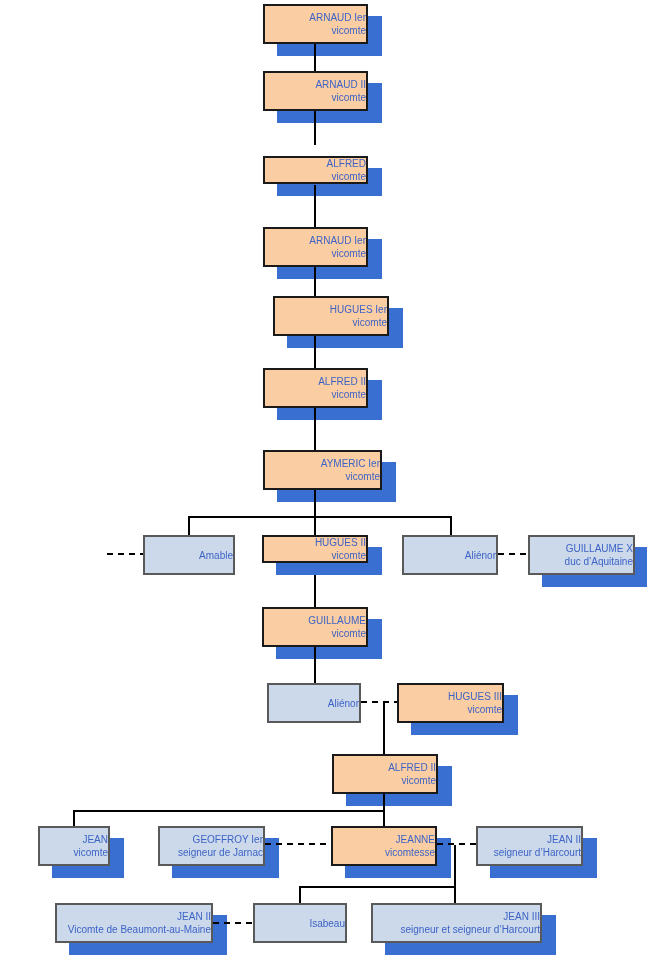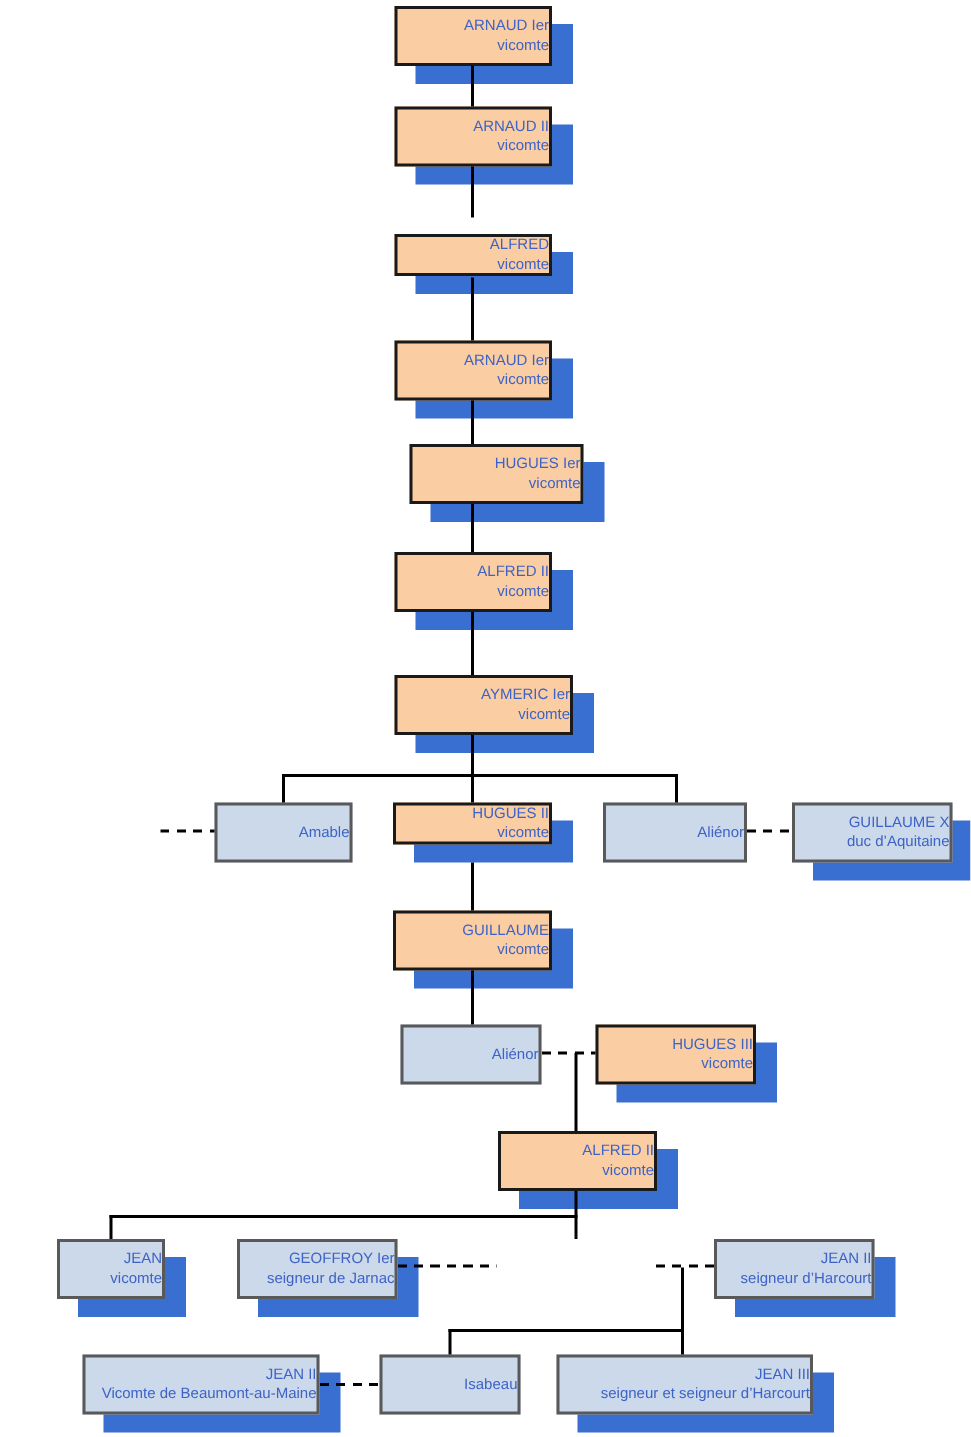--- a/index.html
+++ b/index.html
@@ -132,20 +132,24 @@
   </div>
 
   <div class="node blue shadow" style="left:38px;top:826px;width:72px;height:40px">
     <div class="nm">JEAN</div>
     <div class="tt">vicomte</div>
   </div>
   <div class="node blue shadow" style="left:158px;top:826px;width:107px;height:40px">
     <div class="nm">GEOFFROY Ier</div>
     <div class="tt">seigneur de Jarnac</div>
   </div>
+  <div class="node peach shadow" style="left:331px;top:826px;width:106px;height:40px">
+    <div class="nm">JEANNE</div>
+    <div class="tt">vicomtesse</div>
+  </div>
   <div class="node blue shadow" style="left:476px;top:826px;width:107px;height:40px">
     <div class="nm">JEAN II</div>
     <div class="tt">seigneur d’Harcourt</div>
   </div>
 
   <div class="node blue shadow" style="left:55px;top:903px;width:158px;height:40px">
     <div class="nm">JEAN II</div>
     <div class="tt">Vicomte de Beaumont-au-Maine</div>
   </div>
   <div class="node blue shadow" style="left:371px;top:903px;width:171px;height:40px">

